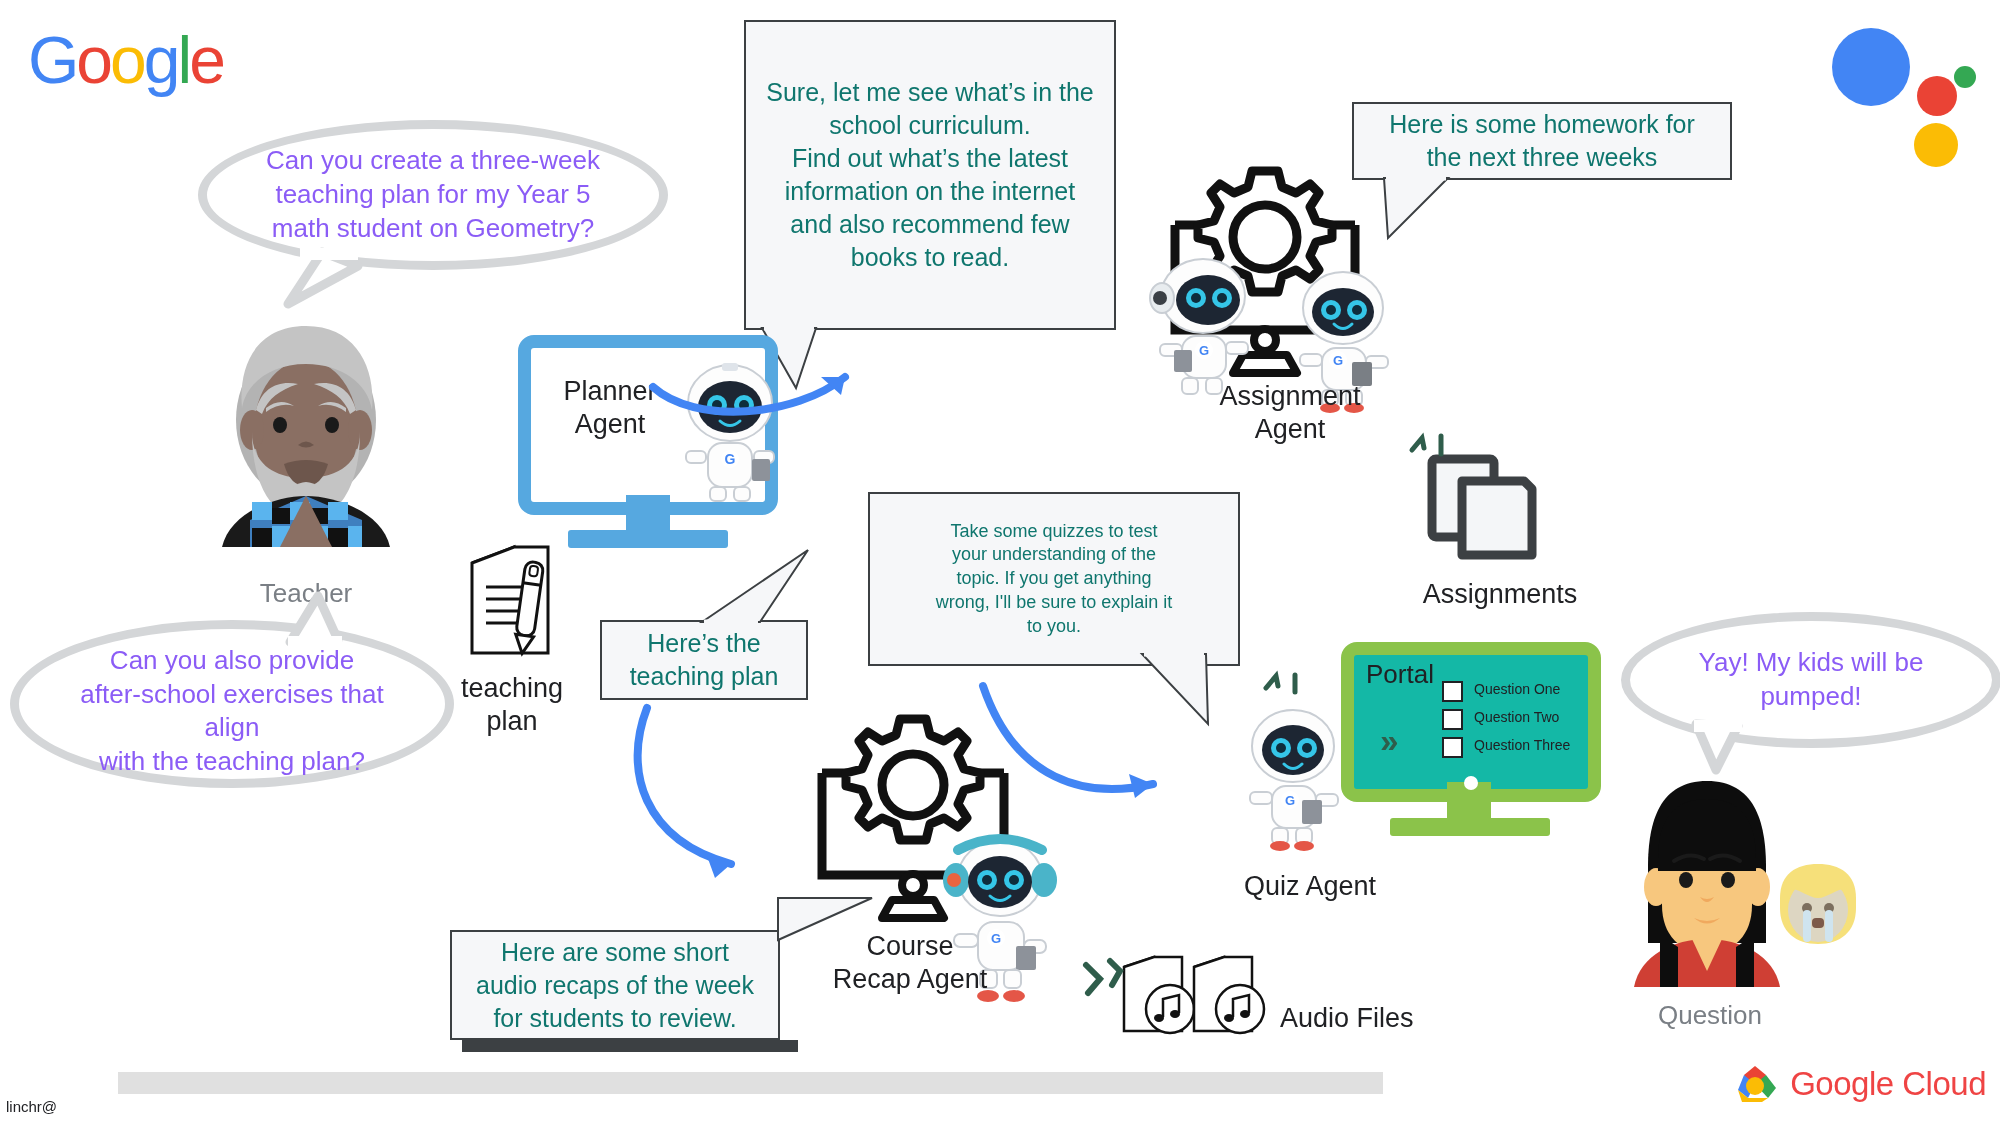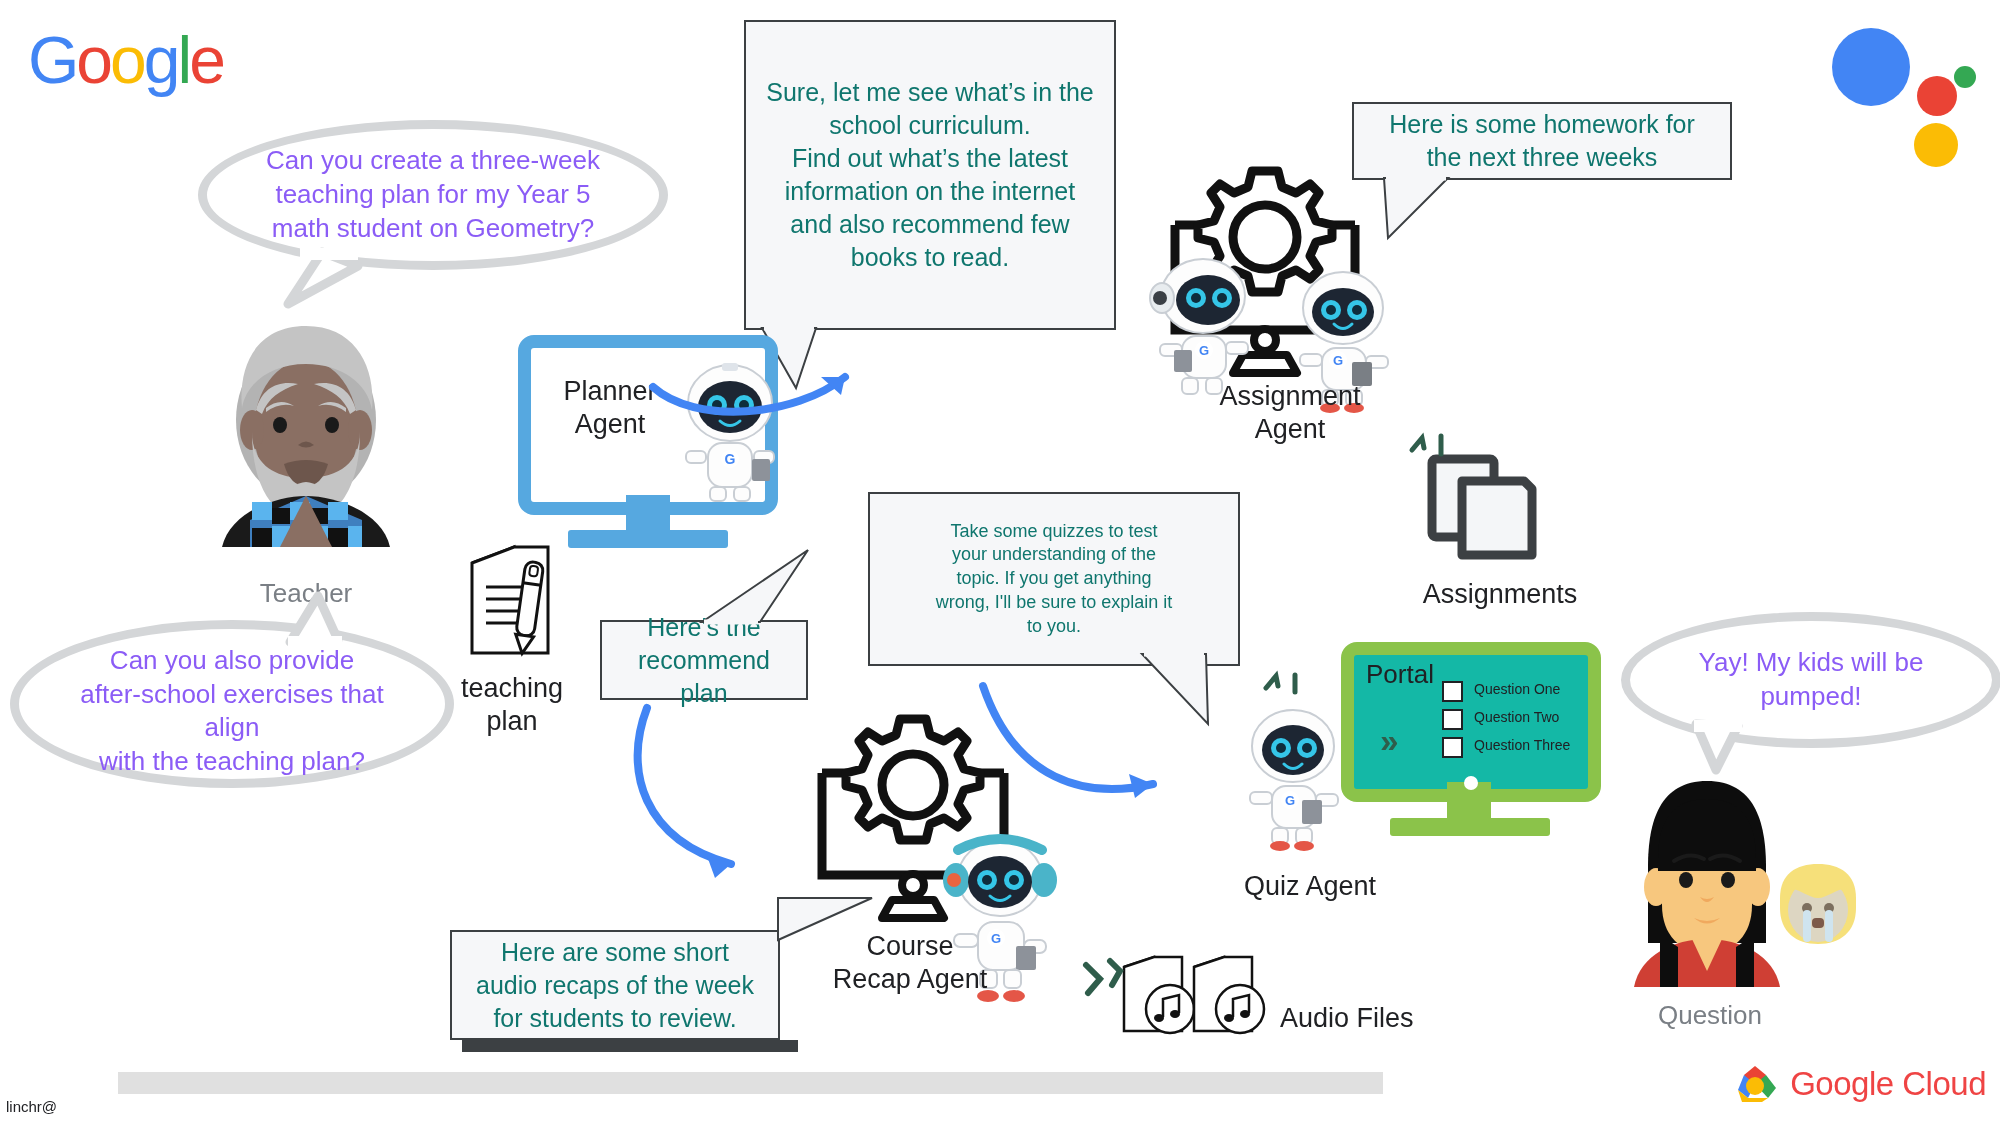--- a/index.html
+++ b/index.html
@@ -218,21 +218,21 @@
     <line x1="0" y1="22" x2="18" y2="22" stroke="#111" stroke-width="3"></line>
     <path d="M0,74 L9,92 L18,74 Z" fill="#fff" stroke="#111" stroke-width="3"></path>
     <rect x="5" y="4" width="8" height="10" rx="3" fill="#fff" stroke="#111" stroke-width="2"></rect>
   </g>
 </svg>
 <div class="abs caption" style="left:432px; top:672px; width:160px; font-size:27px; white-space:pre-line;">teaching
 plan</div>
 
 <div class="abs rect-bubble" style="left:600px; top:620px; width:208px; height:80px; font-size:25px;">
   <div>Here’s the
-recommend plan</div>
+teaching plan</div>
 </div>
 <svg class="abs" style="left:700px; top:548px; width:130px; height:80px;">
   <path d="M2,74 L108,2 L60,74 Z" fill="#f6f7f9" stroke="#3c4043" stroke-width="2"></path>
   <path d="M4,74 L58,74" stroke="#f6f7f9" stroke-width="5"></path>
 </svg>
 
 <svg class="abs" style="left:645px; top:355px; width:230px; height:70px;">
   <path d="M8,32 C50,70 150,62 200,22" stroke="#4285F4" stroke-width="8" fill="none" stroke-linecap="round"></path>
   <path d="M200,22 L176,22 L196,40 Z" fill="#4285F4"></path>
 </svg>

